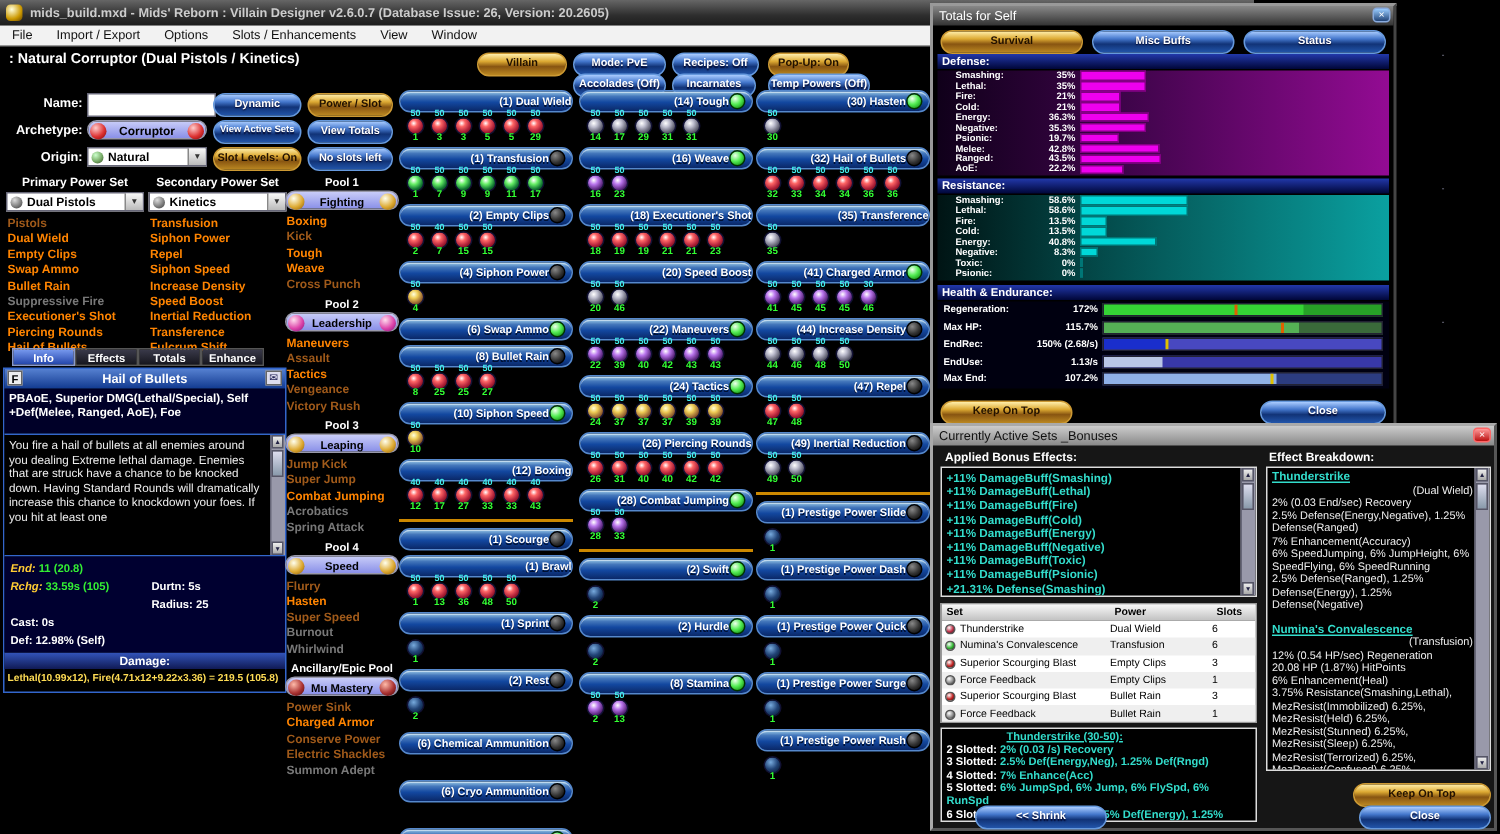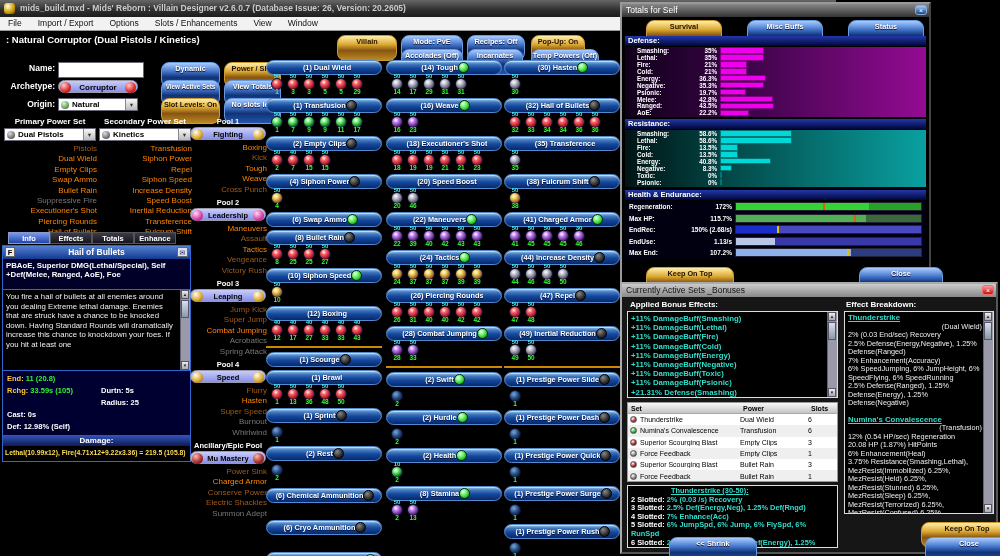--- a/index.html
+++ b/index.html
@@ -15,62 +15,62 @@
   #titlebar{position:absolute;left:0;top:0;width:836px;height:17px;background:linear-gradient(#666,#2e2e2e 60%,#1d1d1d);color:#ccc;font-size:8.5px;font-weight:bold;}
   .ticon{position:absolute;left:4px;top:3px;width:11px;height:11px;border-radius:3px;background:radial-gradient(circle at 35% 30%,#ffd,#c90 60%,#640);}
   .ttext{position:absolute;left:20px;top:0;line-height:17px;white-space:nowrap;}
   .winbtns{position:absolute;right:66px;top:4px;display:flex;gap:4px;}
   .winbtn{width:9px;height:9px;border-radius:50%;background:radial-gradient(circle at 35% 30%,#eee,#888 60%,#444);border:1px solid #222;}
   #menubar{position:absolute;left:0;top:17px;width:836px;height:13px;background:#f2f2f2;border-bottom:1px solid #999;font-size:8.5px;color:#111;}
   .mi{display:inline-block;padding:0 8px;line-height:13px;}
   .mr{position:absolute;right:84px;top:0;line-height:13px;}
   #apparea{position:absolute;left:0;top:31px;width:836px;height:525px;background:#000;}
   .bigtitle{position:absolute;left:6px;top:3px;color:#fff;font-size:9.5px;font-weight:bold;white-space:nowrap;}
-  .pill{position:absolute;height:26px;line-height:12px;border-radius:8px;font-size:7.3px;font-weight:bold;text-align:center;overflow:hidden;white-space:nowrap;box-sizing:border-box;margin-left:19px;}
+  .pill{position:absolute;height:16px;line-height:12px;border-radius:8px;font-size:7.3px;font-weight:bold;text-align:center;overflow:hidden;white-space:nowrap;box-sizing:border-box;}
   .pill.blue{background:linear-gradient(#aaccff 0%,#4477cc 35%,#113377 60%,#2255aa 100%);border:1px solid #6699dd;color:#fff;text-shadow:0 1px 1px #002;}
   .pill.gold{background:linear-gradient(#ffeeaa 0%,#ddaa33 35%,#885511 60%,#bb8822 100%);border:1px solid #cc9933;color:#221100;}
   .flabel{position:absolute;left:0;width:55px;color:#fff;font-size:8.5px;font-weight:bold;text-align:right;line-height:13px;}
   .tinput{position:absolute;background:#fff;border:1px solid #667;height:12px;}
   .combo{position:absolute;height:13px;background:linear-gradient(#c8ccf8,#8a90e8);border:1px solid #99a;border-radius:7px;color:#000;font-size:8px;font-weight:bold;text-align:center;line-height:13px;box-sizing:border-box;}
   .cbtn{position:absolute;top:1px;width:11px;height:11px;border-radius:50%;font-size:5px;line-height:11px;text-align:center;color:#fff;}
   .cbtn.red{background:radial-gradient(circle at 35% 30%,#fcc,#d33 55%,#700);}
   .cbtn.gold{background:radial-gradient(circle at 35% 30%,#ffe,#da3 55%,#850);}
   .cbtn.pink{background:radial-gradient(circle at 35% 30%,#fdе,#d4a 55%,#717);background:radial-gradient(circle at 35% 30%,#fde,#d4a 55%,#717);}
   .cbtn.dkred{background:radial-gradient(circle at 35% 30%,#fba,#a33 55%,#400);}
   .drop{position:absolute;height:13px;background:#fff;border:1px solid #667;font-size:8px;color:#000;box-sizing:border-box;}
   .dicon{position:absolute;left:2px;top:2px;width:8px;height:8px;border-radius:50%;background:radial-gradient(circle at 35% 30%,#ddd,#777 60%,#333);}
   .dicon.globe{background:radial-gradient(circle at 35% 30%,#cfc,#7a6 55%,#342);}
   .dtext{position:absolute;left:13px;top:0;line-height:12px;font-weight:bold;white-space:nowrap;}
   .darr{position:absolute;right:0;top:0;width:11px;height:100%;background:linear-gradient(#f8f8f8,#bbb);border-left:1px solid #888;font-size:5.5px;text-align:center;line-height:12px;color:#333;}
   .colhdr{position:absolute;color:#fff;font-size:8px;font-weight:bold;text-align:center;white-space:nowrap;}
   .plist{position:absolute;}
-  .pw{height:10.4px;line-height:10.4px;font-size:8px;font-weight:normal;white-space:nowrap;overflow:hidden;text-align:right;}
+  .pw{height:10.4px;line-height:10.4px;font-size:8px;font-weight:bold;white-space:nowrap;overflow:hidden;}
   .pw.taken{color:#ff8400;}
   .pw.avail{color:#a05a1a;}
   .pw.locked{color:#787878;}
   .itab{position:absolute;top:201px;height:12px;line-height:12px;text-align:center;font-size:7.5px;font-weight:bold;color:#fff;background:linear-gradient(#3a3a4a,#16161e);border:1px solid #555;box-sizing:border-box;}
   .itab.active{background:linear-gradient(#7799ee,#2244aa);border-color:#89c;}
   #infopanel{position:absolute;left:2px;top:214px;width:187px;border:1px solid #36c;background:#000;}
   .ihdr{height:13px;background:linear-gradient(#5580d0,#123a90);position:relative;}
   .fbtn{position:absolute;left:2px;top:1px;width:10px;height:10px;background:#eee;border:1px solid #666;color:#000;font-size:7.5px;font-weight:bold;text-align:center;line-height:10px;box-sizing:border-box;}
   .ittl{text-align:center;color:#fff;font-weight:bold;font-size:8.5px;line-height:13px;}
   .ienv{position:absolute;right:2px;top:1px;width:11px;height:10px;background:#dde;border:1px solid #666;font-size:7px;line-height:9px;text-align:center;color:#225;box-sizing:border-box;}
   .isum{background:#000028;color:#fff;font-size:7.8px;font-weight:bold;padding:2px 3px;height:26px;overflow:hidden;}
   .idesc{position:relative;background:#000;border-top:1px solid #36c;border-bottom:1px solid #36c;color:#eee;font-size:7.8px;padding:2px 13px 2px 3px;height:76px;overflow:hidden;line-height:9.6px;}
   .vsb{position:absolute;right:0;top:0;bottom:0;width:9px;background:#99a;border-left:1px solid #667;}
   .sbtn{position:absolute;left:0;width:8px;height:9px;background:linear-gradient(#eee,#aaa);border:1px solid #556;font-size:4.5px;line-height:8px;text-align:center;color:#224;box-sizing:border-box;}
   .sth{position:absolute;left:0;top:10px;width:8px;height:18px;background:linear-gradient(#dde,#89a);border:1px solid #556;box-sizing:border-box;}
   .istats{background:#000030;font-size:7.5px;font-weight:bold;color:#fff;height:64px;position:relative;}
   .sline{position:absolute;white-space:nowrap;}
-  .sy{color:#fc3;}.sg{color:#3e3;}
+  .sy{color:#fc3;font-style:italic;}.sg{color:#3e3;}
   .idmg{height:11px;background:linear-gradient(#3355bb,#101a55);color:#fff;font-weight:bold;font-size:8px;text-align:center;line-height:11px;}
   .idmgv{color:#fd5;font-size:6.8px;font-weight:bold;padding:3px 2px 4px;line-height:8px;}
   .bcol{position:absolute;top:29px;width:116px;display:flex;flex-direction:column;}
   .brow{margin-bottom:3px;}
-  .pbar{height:15px;border-radius:8px;background:linear-gradient(#9ccbe8 0%,#4477bb 25%,#1348a0 55%,#0a2868 100%);border:1px solid #58c;display:flex;align-items:center;justify-content:center;box-shadow:inset 0 1px 0 rgba(255,255,255,.45);box-sizing:border-box;}
+  .pbar{height:15px;border-radius:8px;background:linear-gradient(#9ccbe8 0%,#4477bb 25%,#1348a0 55%,#0a2868 100%);border:1px solid #58c;display:flex;align-items:center;justify-content:flex-end;box-shadow:inset 0 1px 0 rgba(255,255,255,.45);box-sizing:border-box;}
   .plabel{font-size:7.3px;font-weight:bold;color:#fff;padding-left:6px;white-space:nowrap;overflow:hidden;text-shadow:0 1px 0 #013;}
   .led{width:9px;height:9px;border-radius:50%;margin-right:4px;flex:none;}
   .led.green{background:radial-gradient(circle at 35% 30%,#efe,#5e5 45%,#070);border:1px solid #030;}
   .led.dark{background:radial-gradient(circle at 35% 30%,#888,#333 55%,#000);border:1px solid #000;}
   .slots{display:flex;margin:-1px 0 0 3px;}
   .slot{width:16px;text-align:center;}
   .st{font-size:6px;font-weight:bold;color:#4ee;line-height:5px;height:4px;}
   .sc{width:12px;height:12px;border-radius:50%;margin:0 auto;border:1px solid #113;box-sizing:border-box;}
   .sl{font-size:6.5px;font-weight:bold;color:#3f3;line-height:6px;height:6px;margin-top:-1px;}
   .sc.red{background:radial-gradient(circle at 38% 32%,#fff 0%,#f66 25%,#b1223a 60%,#400 100%);}
@@ -815,33 +815,20 @@
             <div class="slots">
               <div class="slot">
                 <div class="st"></div>
                 <div class="sc empty"></div>
                 <div class="sl">2</div>
               </div>
             </div>
           </div>
           <div class="brow">
             <div class="pbar">
-              <div class="plabel">(2) Health</div>
-              <div class="led green"></div>
-            </div>
-            <div class="slots">
-              <div class="slot">
-                <div class="st">10</div>
-                <div class="sc green"></div>
-                <div class="sl">2</div>
-              </div>
-            </div>
-          </div>
-          <div class="brow">
-            <div class="pbar">
               <div class="plabel">(8) Stamina</div>
               <div class="led green"></div>
             </div>
             <div class="slots">
               <div class="slot">
                 <div class="st">50</div>
                 <div class="sc purple"></div>
                 <div class="sl">2</div>
               </div>
               <div class="slot">
@@ -907,33 +894,20 @@
           </div>
           <div class="brow">
             <div class="pbar">
               <div class="plabel">(35) Transference</div>
             </div>
             <div class="slots">
               <div class="slot">
                 <div class="st">50</div>
                 <div class="sc gray"></div>
                 <div class="sl">35</div>
-              </div>
-            </div>
-          </div>
-          <div class="brow">
-            <div class="pbar">
-              <div class="plabel">(38) Fulcrum Shift</div>
-              <div class="led dark"></div>
-            </div>
-            <div class="slots">
-              <div class="slot">
-                <div class="st">50</div>
-                <div class="sc yellow"></div>
-                <div class="sl">38</div>
               </div>
             </div>
           </div>
           <div class="brow">
             <div class="pbar">
               <div class="plabel">(41) Charged Armor</div>
               <div class="led green"></div>
             </div>
             <div class="slots">
               <div class="slot">

